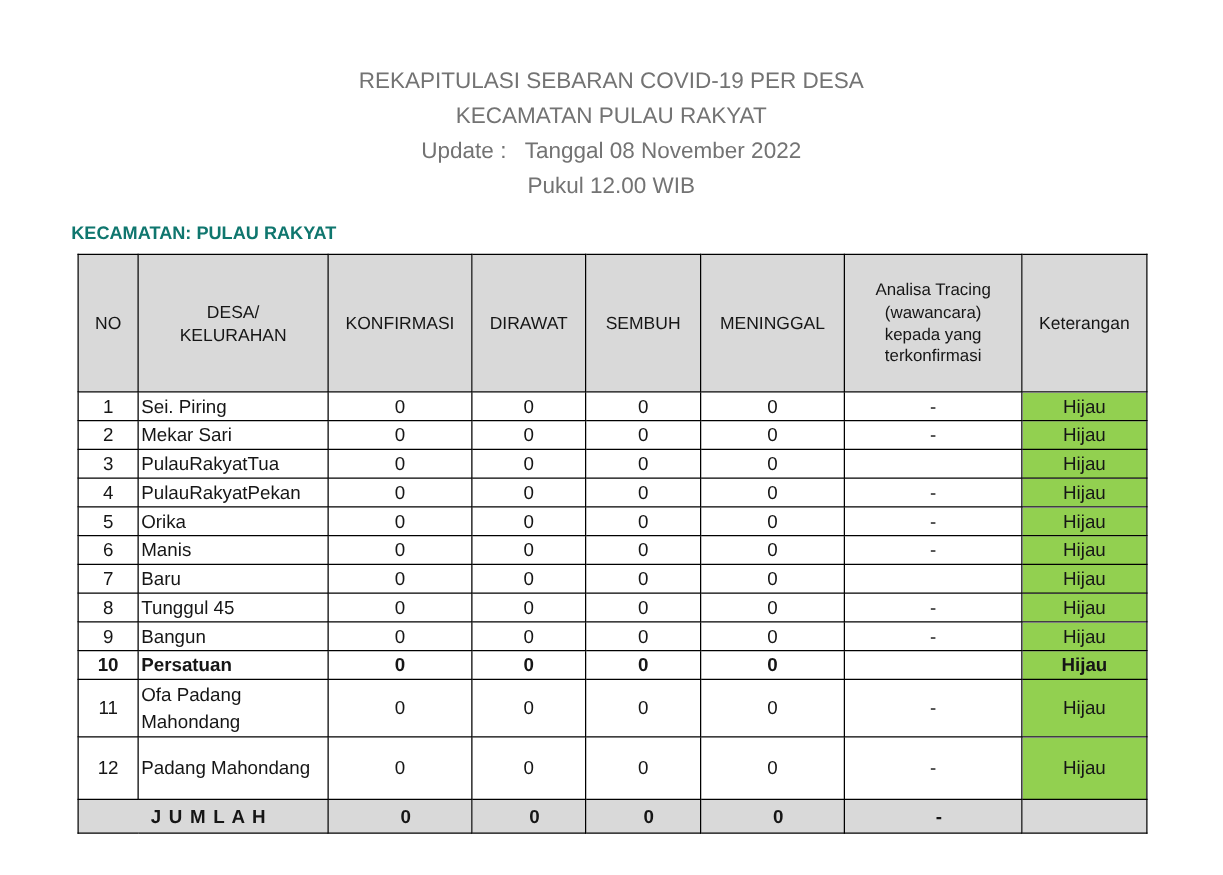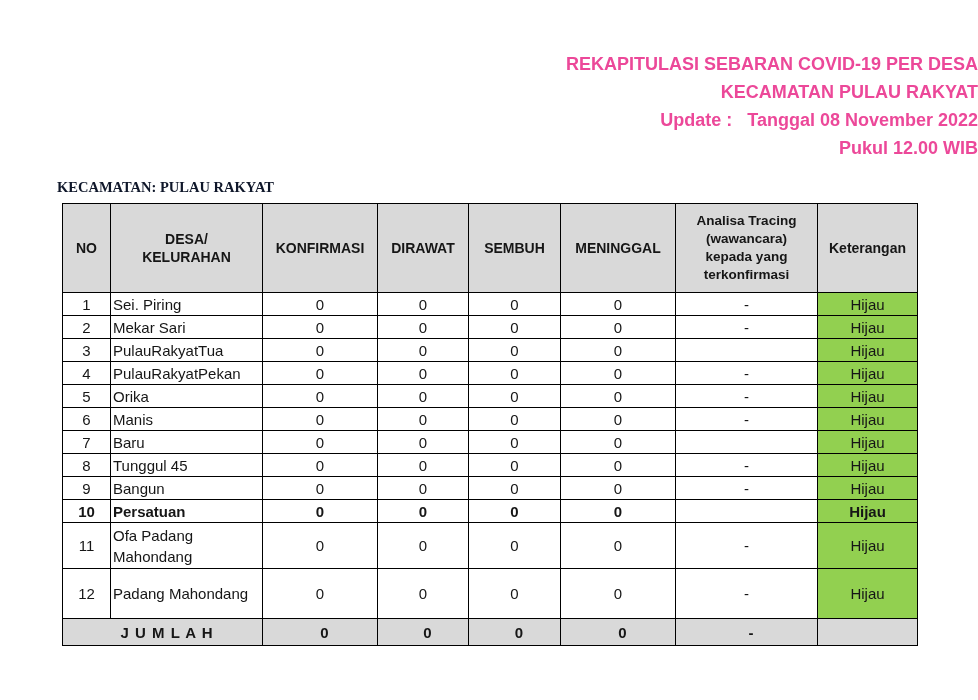--- a/index.html
+++ b/index.html
@@ -13,57 +13,55 @@
   }
 
   
   .title-block {
     position: absolute;
     top: 50px; left: 0;
     width: 978px;
     text-align: center;
   }
   .title-line {
-    font-weight: bold;
+    font-weight: normal;
     font-size: 18px;
     line-height: 28px;
     white-space: pre;
-    color: #ec4899;
-    text-align: right;
+    color: #737373;
   }
 
   
   .section-label {
     position: absolute;
     left: 57px; top: 179px;
     font-weight: bold;
     font-size: 14.5px;
-    color: #0f172a;
+    color: #0f766e;
     white-space: pre;
-    font-family: Liberation Serif, serif;
   }
 
   
   table.report {
     position: absolute;
     left: 62px; top: 203px;
     width: 855px;
     border-collapse: collapse;
     table-layout: fixed;
     font-family: "Liberation Sans", sans-serif;
   }
   table.report th, table.report td {
     border: 1px solid #000;
     vertical-align: middle;
     overflow: hidden;
   }
   thead th {
-    height: 89px;
+    height: 110px;
     background: var(--header-bg, #d9d9d9);
-    font-weight: bold;
+    font-weight: normal;
     font-size: 14px;
     line-height: 1.32;
     text-align: center;
     white-space: pre-line;
     border-bottom: 3px solid #000;
     padding: 0 2px;
   }
   thead th.c-tracing-h { font-size: 13.5px; }
 
   tbody td {

